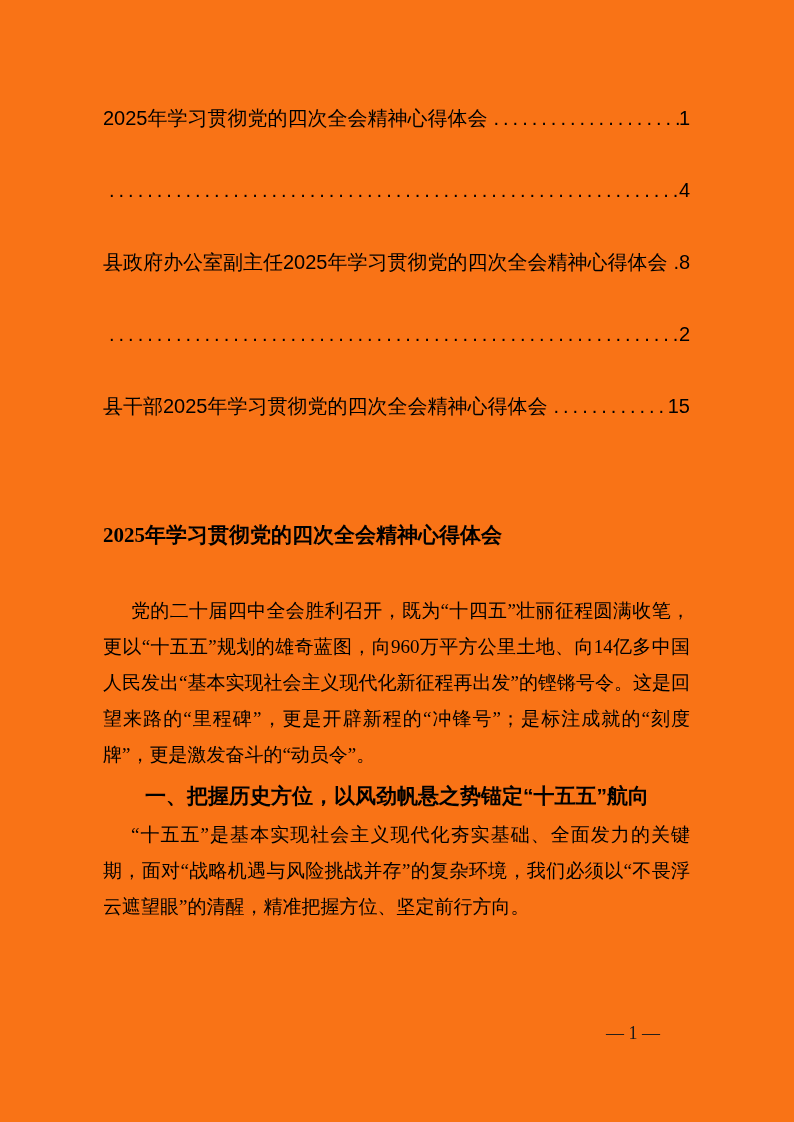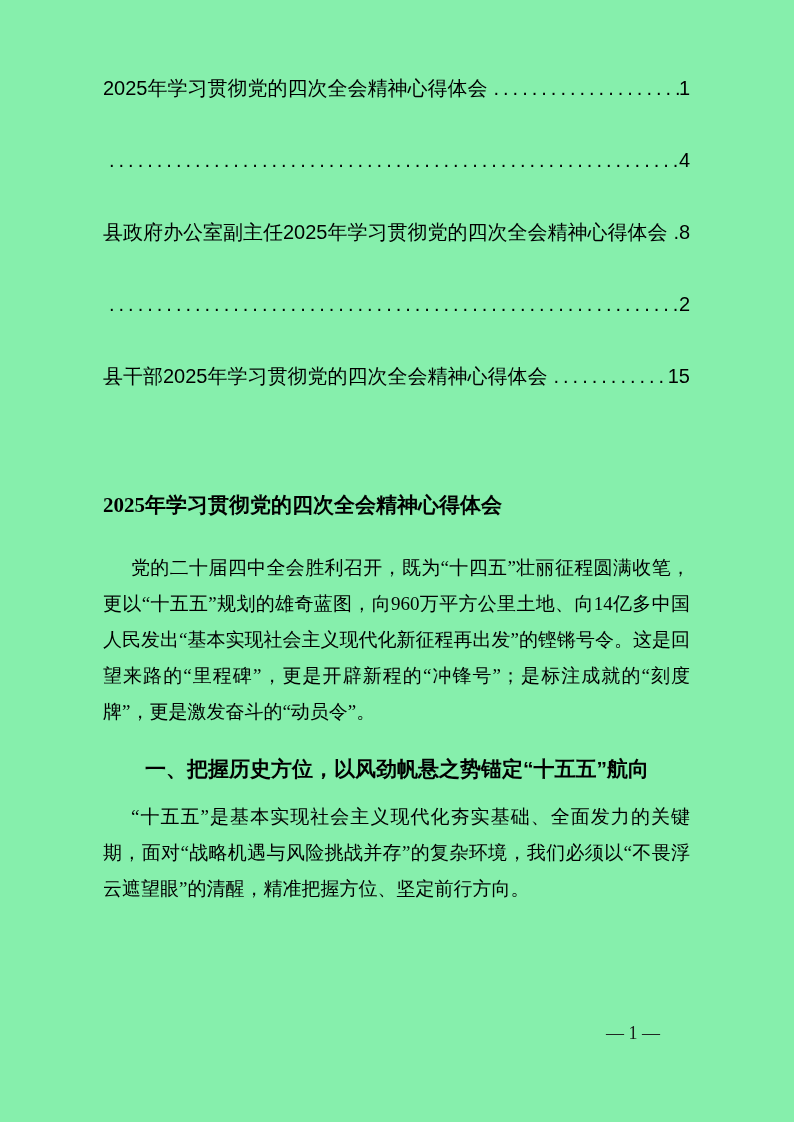--- a/index.html
+++ b/index.html
@@ -4,24 +4,24 @@
 <style>
   html, body {
     margin: 0;
     padding: 0;
     background: #ffffff;
   }
   .page {
     position: relative;
     width: 794px;
     height: 1122px;
-    background: #86efac;
+    background: #f97316;
     color: #000000;
     box-sizing: border-box;
-    padding: 76px 104px 0 103px;
+    padding: 106px 104px 0 103px;
     overflow: hidden;
     font-family: "Liberation Serif", serif;
   }
   
   .toc {
     font-family: "Liberation Sans", sans-serif;
     font-size: 20px;
   }
   .toc-row {
     display: flex;
@@ -53,30 +53,30 @@
     font-family: "Liberation Serif", serif;
   }
   .para {
     margin: 0;
     font-size: 19px;
     line-height: 36px;
     text-align: justify;
     text-indent: 28px;
     font-family: "Liberation Serif", serif;
   }
-  .para-intro { margin-top: 30px; }
+  .para-intro { margin-top: 43px; }
   .section-heading {
-    margin: 24px 0 0 0;
+    margin: 8px 0 0 0;
     font-size: 21px;
     font-weight: bold;
     line-height: 29px;
     text-indent: 42px;
     font-family: "Liberation Sans", sans-serif;
   }
-  .para-section { margin-top: 16px; }
+  .para-section { margin-top: 7px; }
   
   .page-footer {
     position: absolute;
     top: 1022px;
     right: 134px;
     font-size: 18px;
     line-height: 22px;
     font-family: "Liberation Serif", serif;
     color: #1a1a1a;
   }

